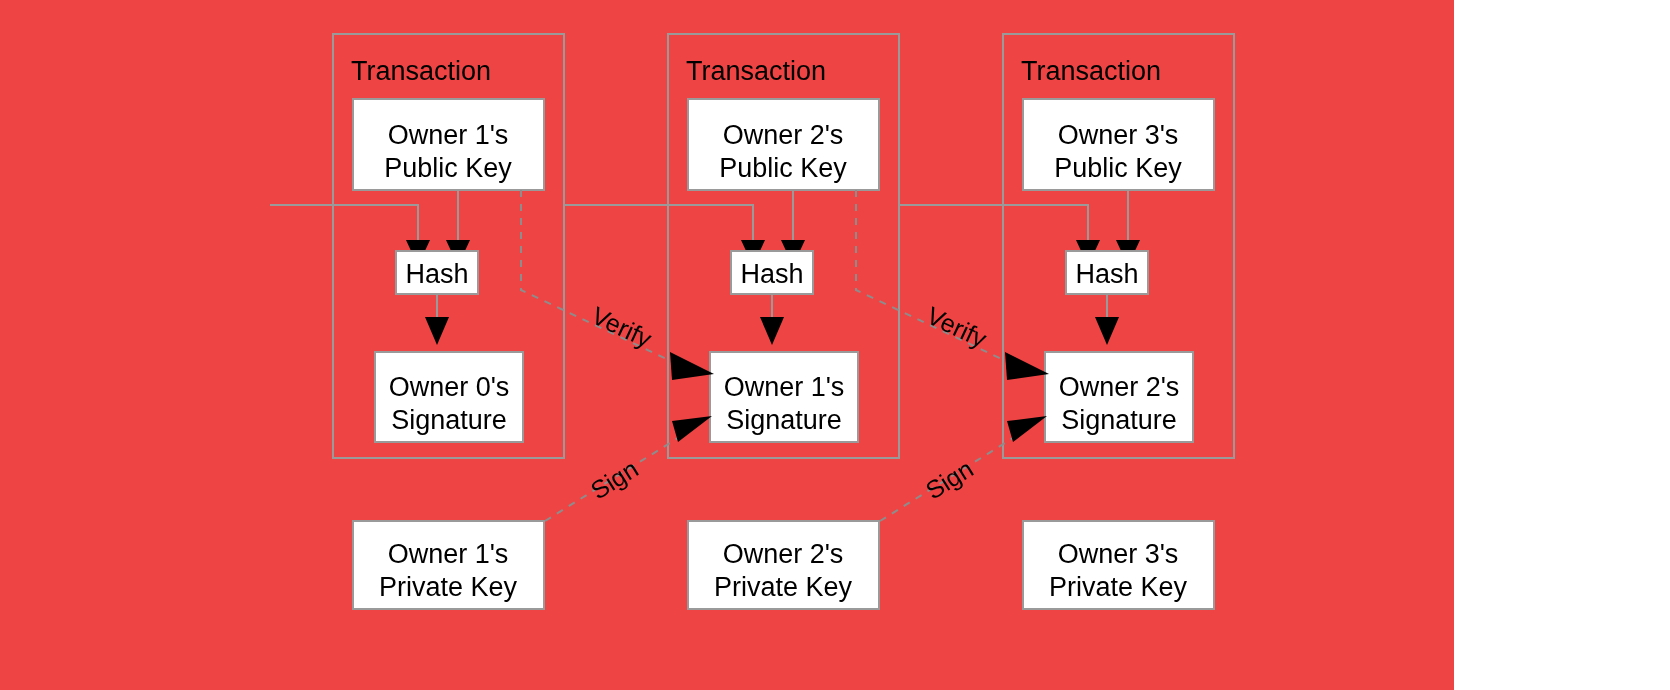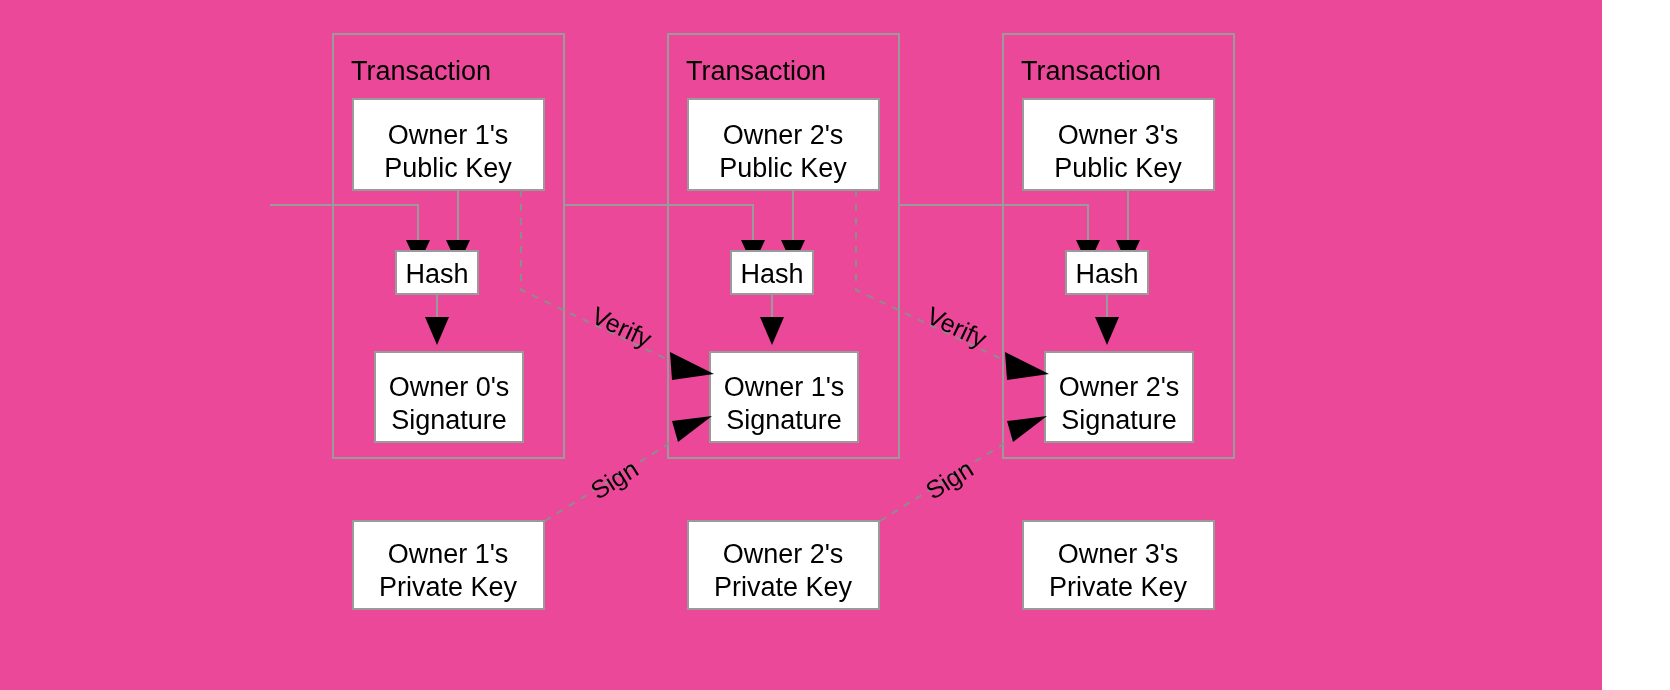--- a/index.html
+++ b/index.html
@@ -2,23 +2,23 @@
 <html><head>
 <meta charset="utf-8">
 <style>
   html, body {
     margin: 0;
     padding: 0;
     background: #ffffff;
   }
   #canvas {
     position: relative;
-    width: 1602px;
+    width: 1454px;
     height: 690px;
-    background: #ec4899;
+    background: #ef4444;
     overflow: hidden;
     font-family: "Liberation Sans", sans-serif;
   }
   svg#diagram {
     position: absolute;
     left: 0;
     top: 0;
     width: 1670px;
     height: 690px;
   }

